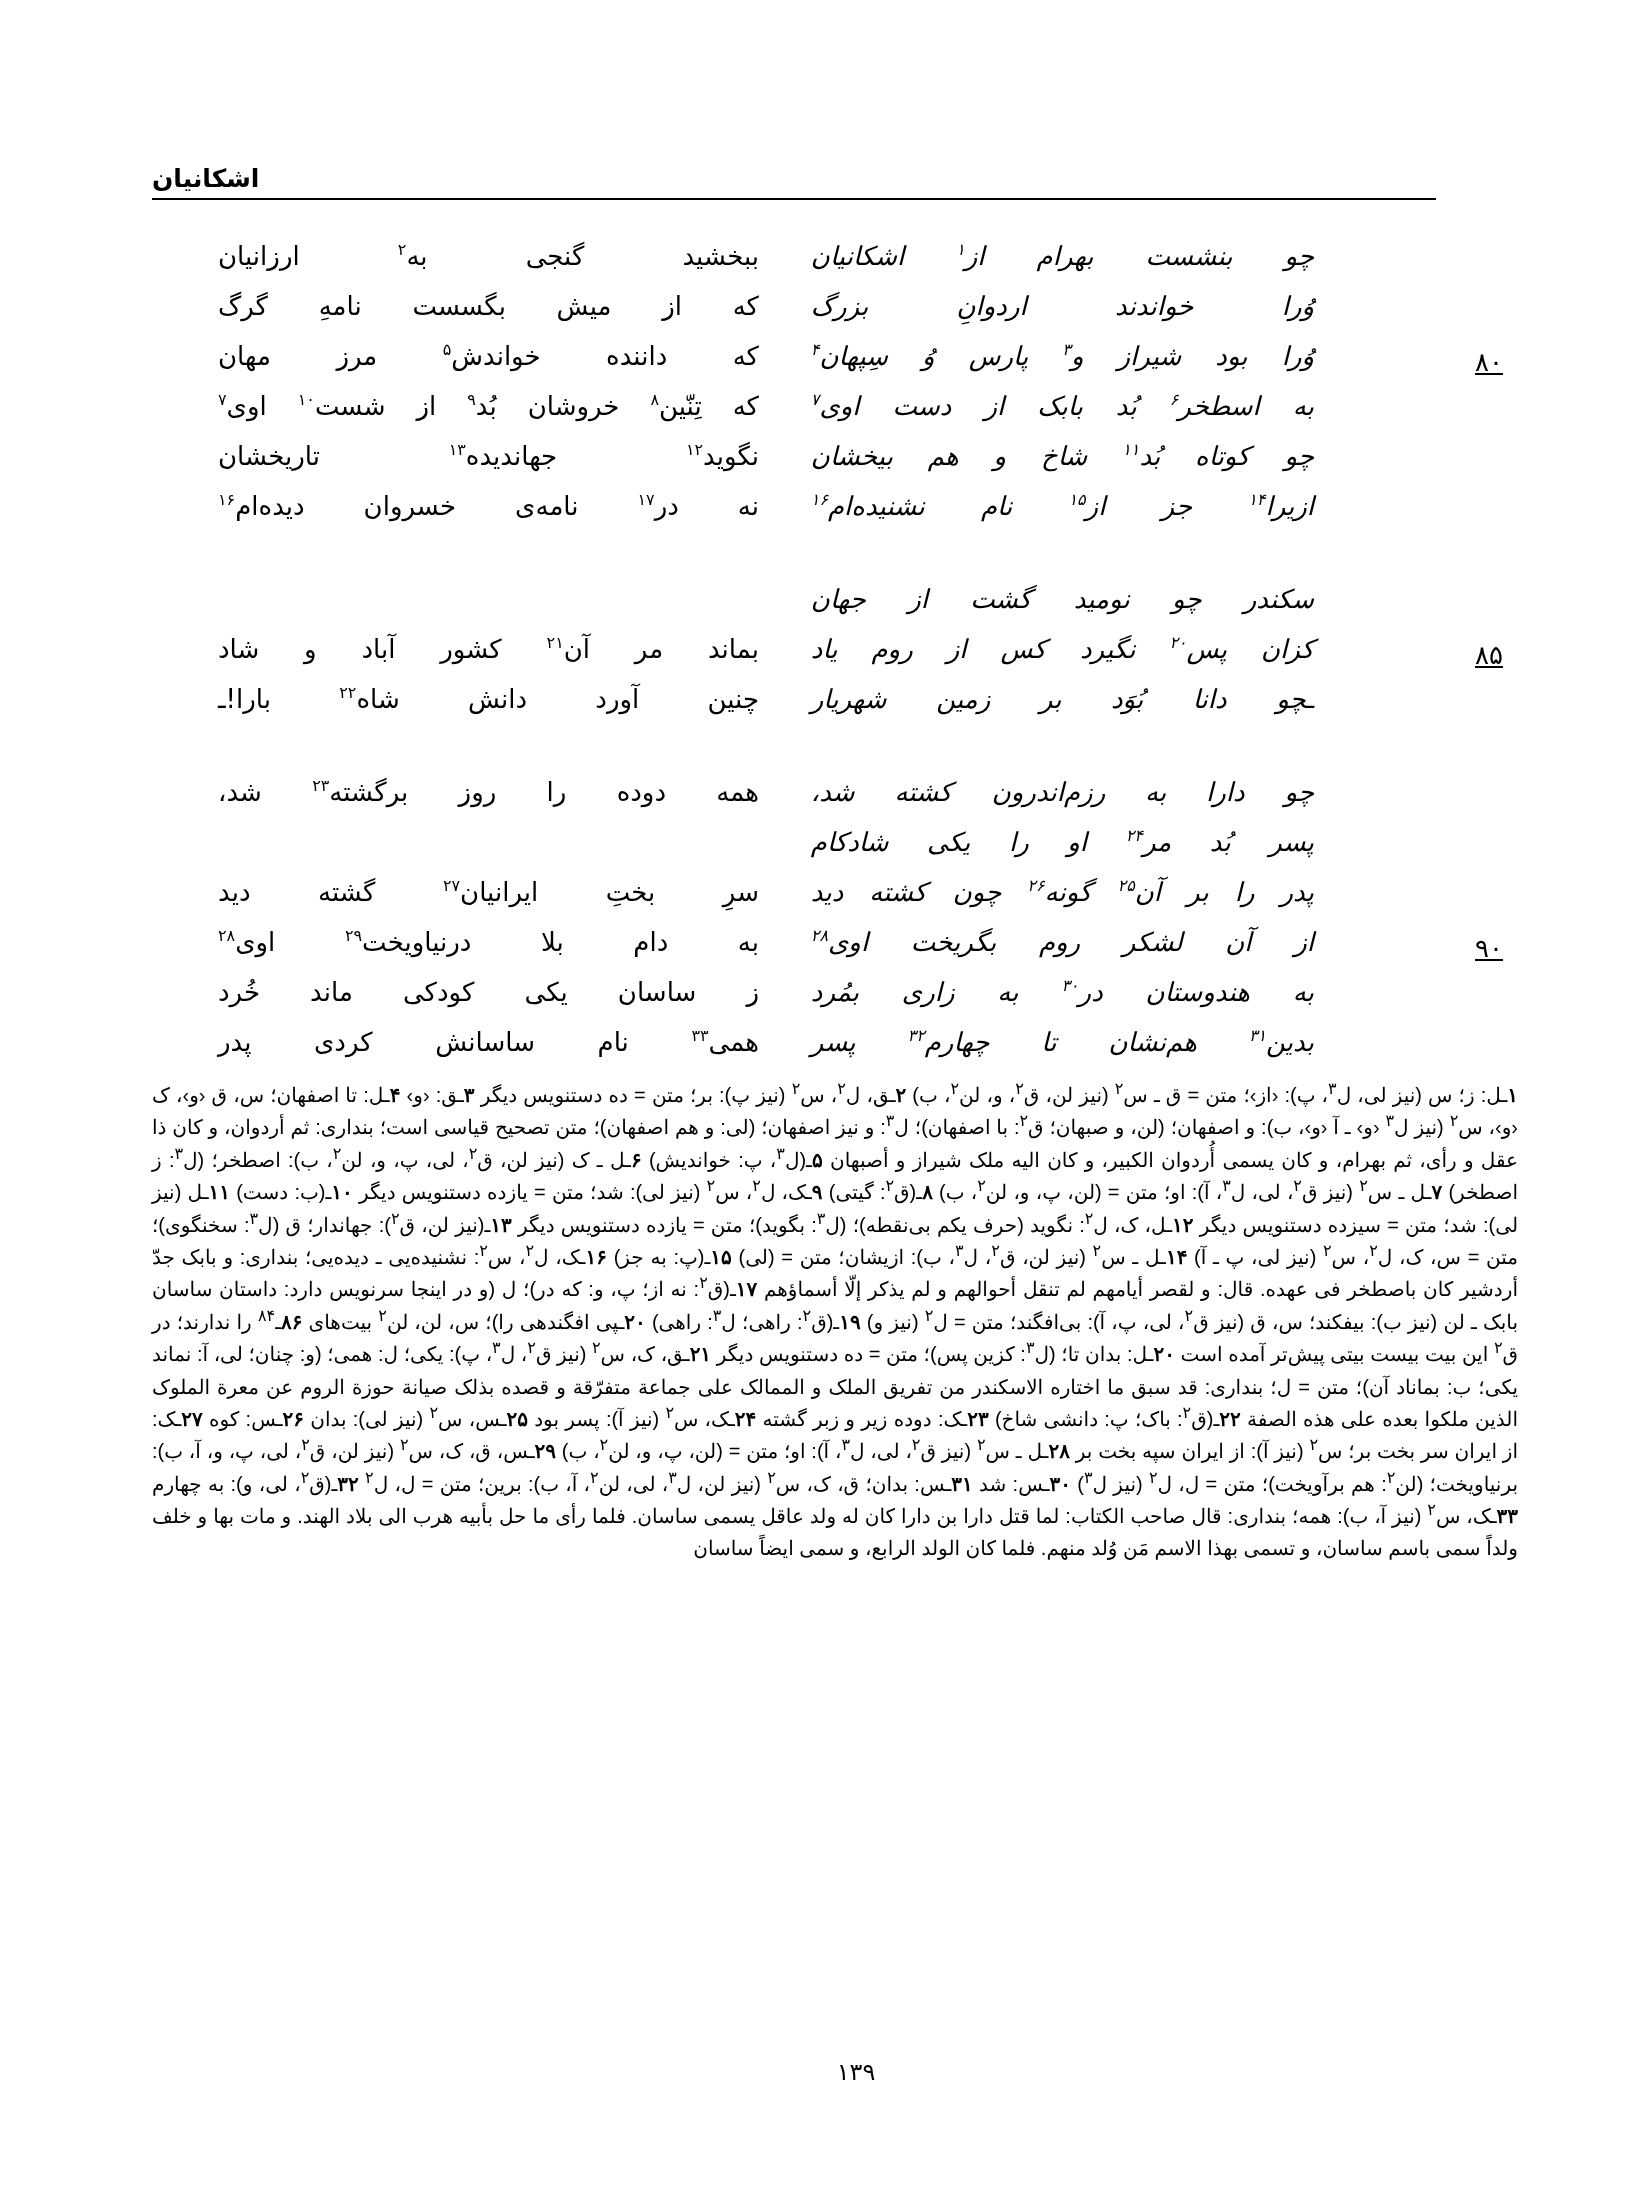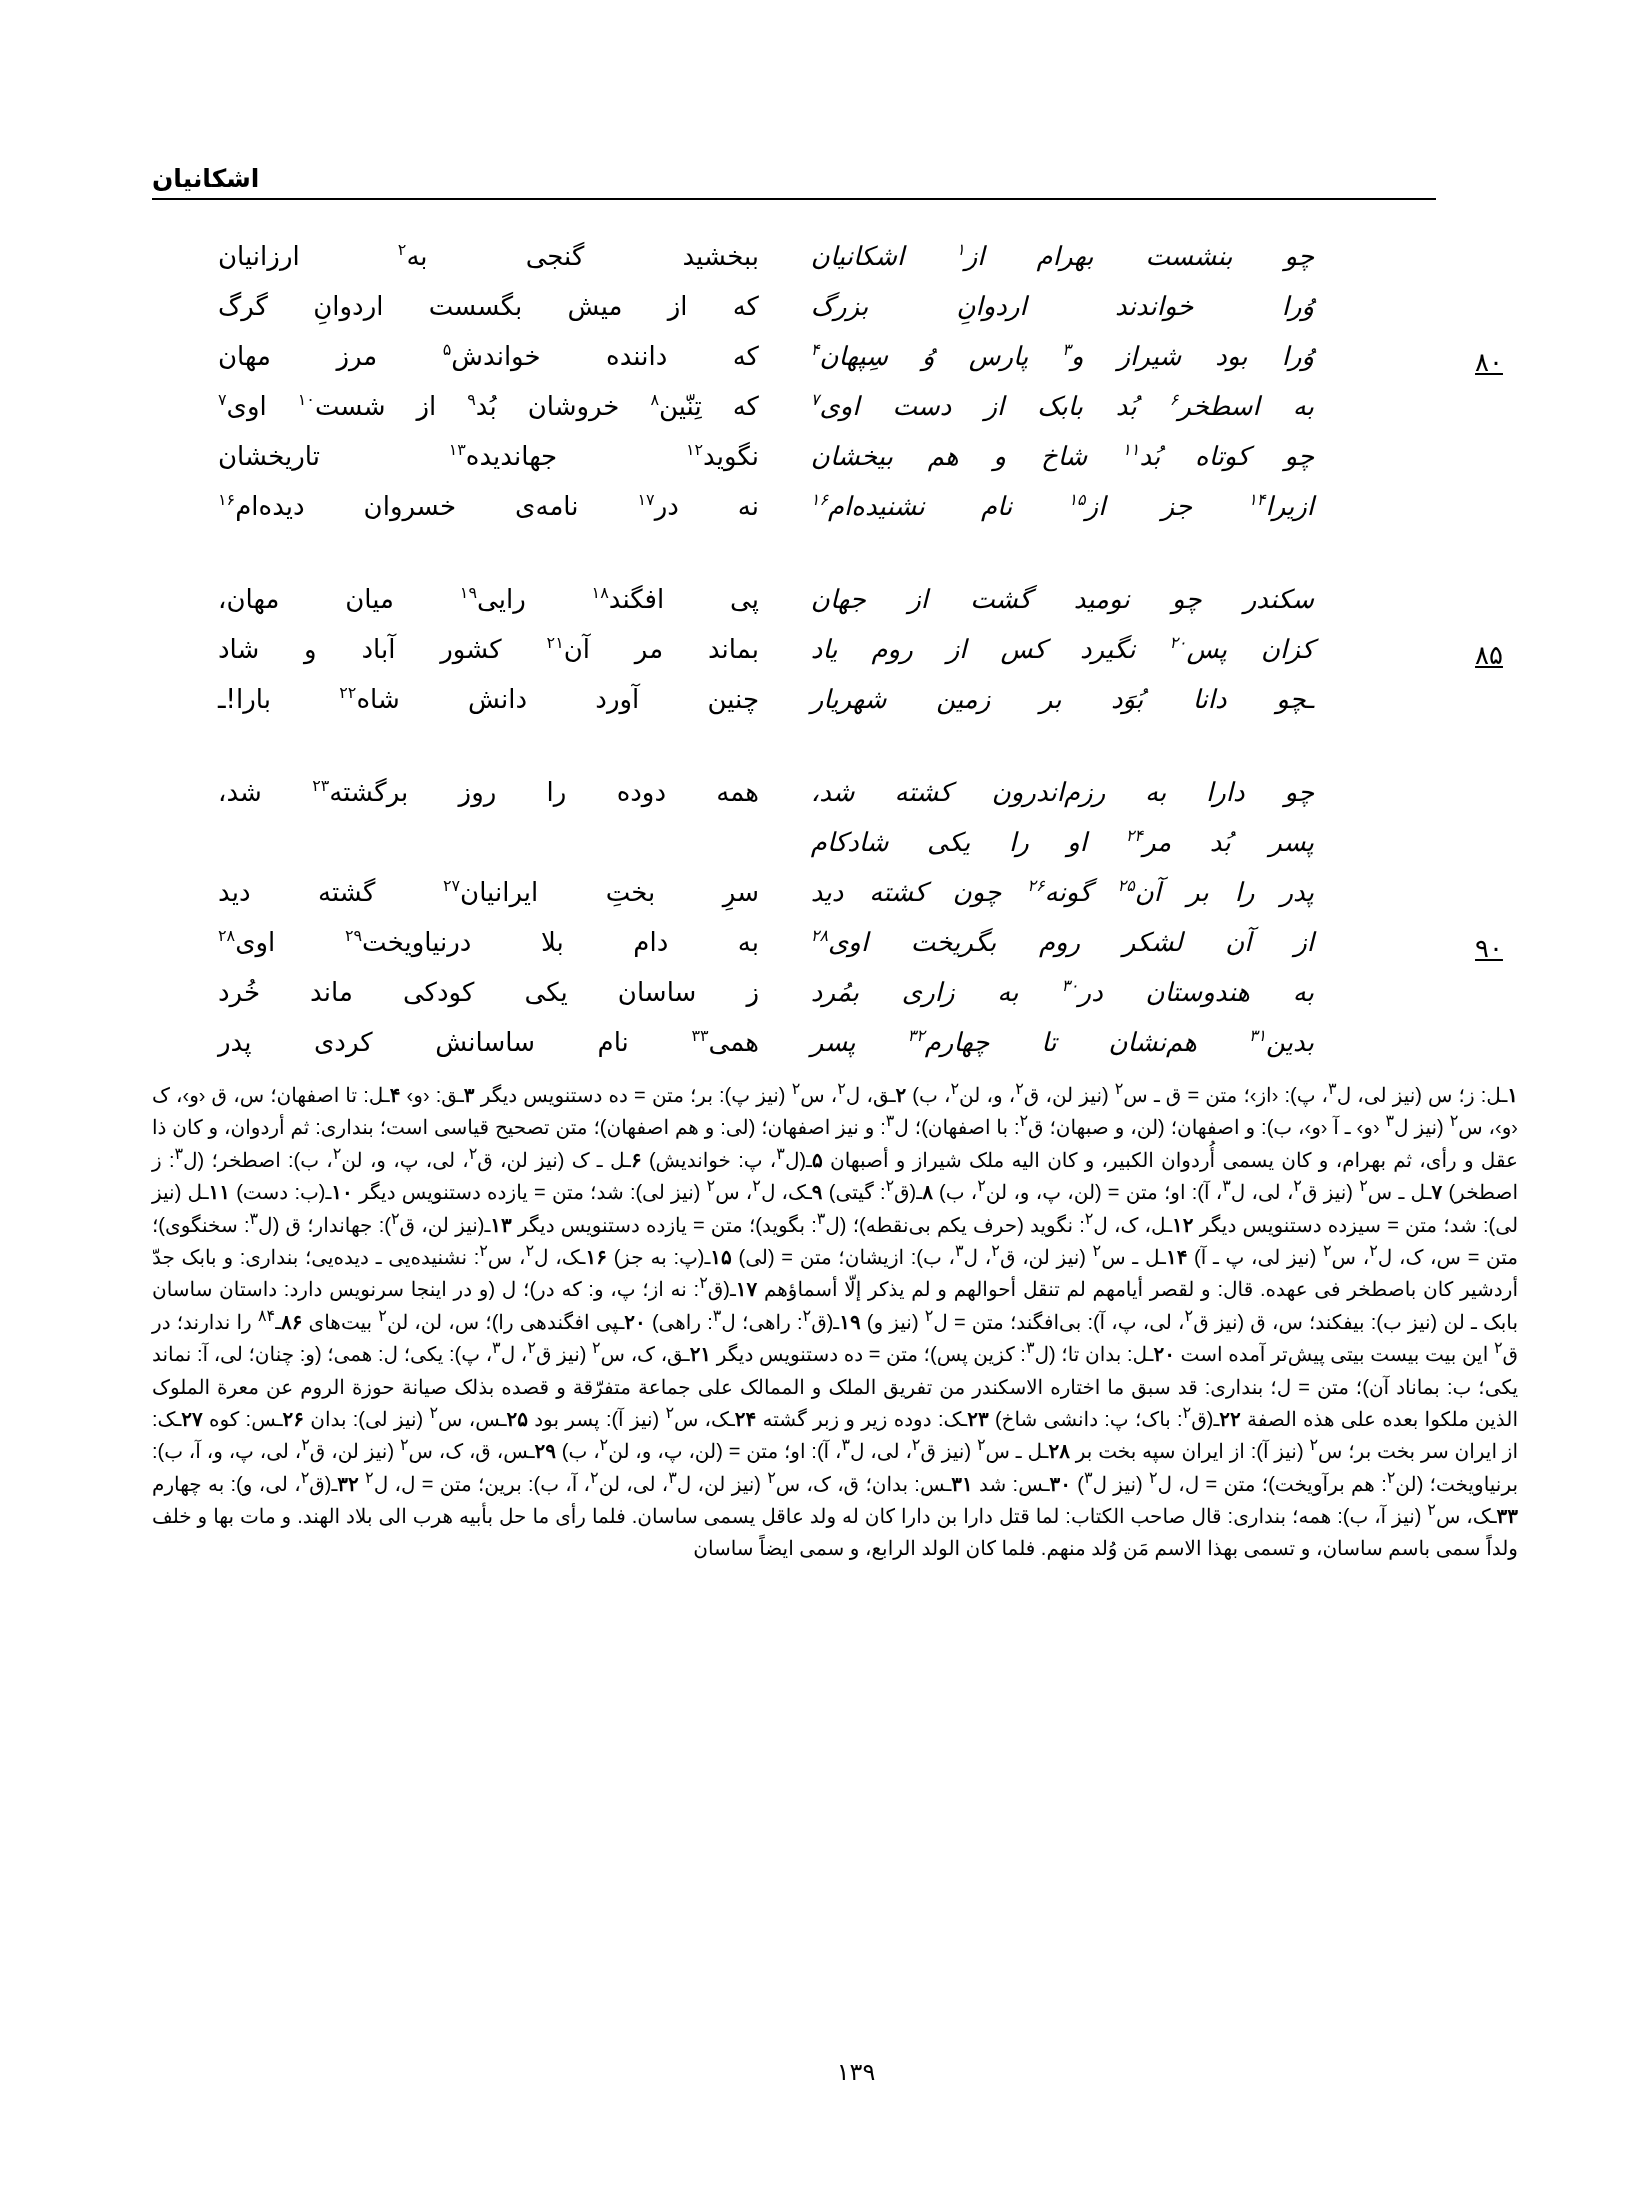--- a/index.html
+++ b/index.html
@@ -153,21 +153,21 @@
   </div>
 
   <div class="verse-area" id="verse-area">
       <div class="verse-block">
         <div class="verse-line">
           <div class="hemistich right">چو بنشست بهرام از<span class="sup">۱</span> اشکانیان</div>
           <div class="hemistich left">ببخشید گنجی به<span class="sup">۲</span> ارزانیان</div>
         </div>
         <div class="verse-line">
           <div class="hemistich right">وُرا خواندند اردوانِ بزرگ</div>
-          <div class="hemistich left">که از میش بگسست اردوانِ گرگ</div>
+          <div class="hemistich left">که از میش بگسست نامهِ گرگ</div>
         </div>
         <div class="verse-line">
           <div class="verse-num">۸۰</div>
           <div class="hemistich right">وُرا بود شیراز و<span class="sup">۳</span> پارس وُ سِپهان<span class="sup">۴</span></div>
           <div class="hemistich left">که داننده خواندش<span class="sup">۵</span> مرز مهان</div>
         </div>
         <div class="verse-line">
           <div class="hemistich right">به اسطخر<span class="sup">۶</span> بُد بابک از دست اوی<span class="sup">۷</span></div>
           <div class="hemistich left">که تِنّین<span class="sup">۸</span> خروشان بُد<span class="sup">۹</span> از شست<span class="sup">۱۰</span> اوی<span class="sup">۷</span></div>
         </div>
@@ -176,21 +176,20 @@
           <div class="hemistich left">نگوید<span class="sup">۱۲</span> جهاندیده<span class="sup">۱۳</span> تاریخشان</div>
         </div>
         <div class="verse-line">
           <div class="hemistich right">ازیرا<span class="sup">۱۴</span> جز از<span class="sup">۱۵</span> نام نشنیده‌ام<span class="sup">۱۶</span></div>
           <div class="hemistich left">نه در<span class="sup">۱۷</span> نامه‌ی خسروان دیده‌ام<span class="sup">۱۶</span></div>
         </div>
       </div>
       <div class="verse-block">
         <div class="verse-line">
           <div class="hemistich right">سکندر چو نومید گشت از جهان</div>
-          <div class="hemistich left">پی افگند<span class="sup">۱۸</span> رایی<span class="sup">۱۹</span> میان مهان،</div>
         </div>
         <div class="verse-line">
           <div class="verse-num">۸۵</div>
           <div class="hemistich right">کزان پس<span class="sup">۲۰</span> نگیرد کس از روم یاد</div>
           <div class="hemistich left">بماند مر آن<span class="sup">۲۱</span> کشور آباد و شاد</div>
         </div>
         <div class="verse-line">
           <div class="hemistich right">ـچو دانا بُوَد بر زمین شهریار</div>
           <div class="hemistich left">چنین آورد دانش شاه<span class="sup">۲۲</span> بارا!ـ</div>
         </div>

